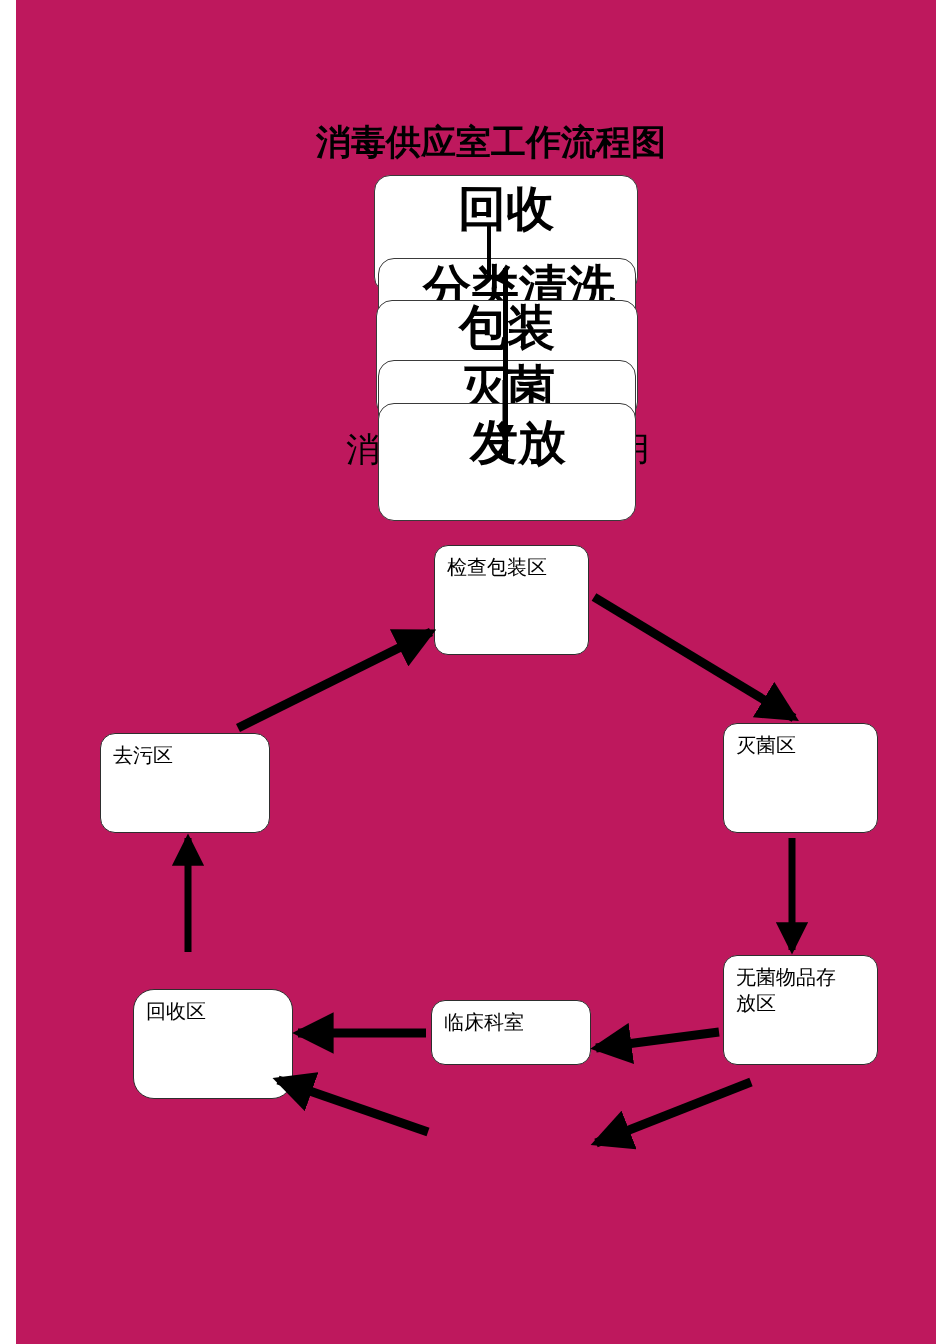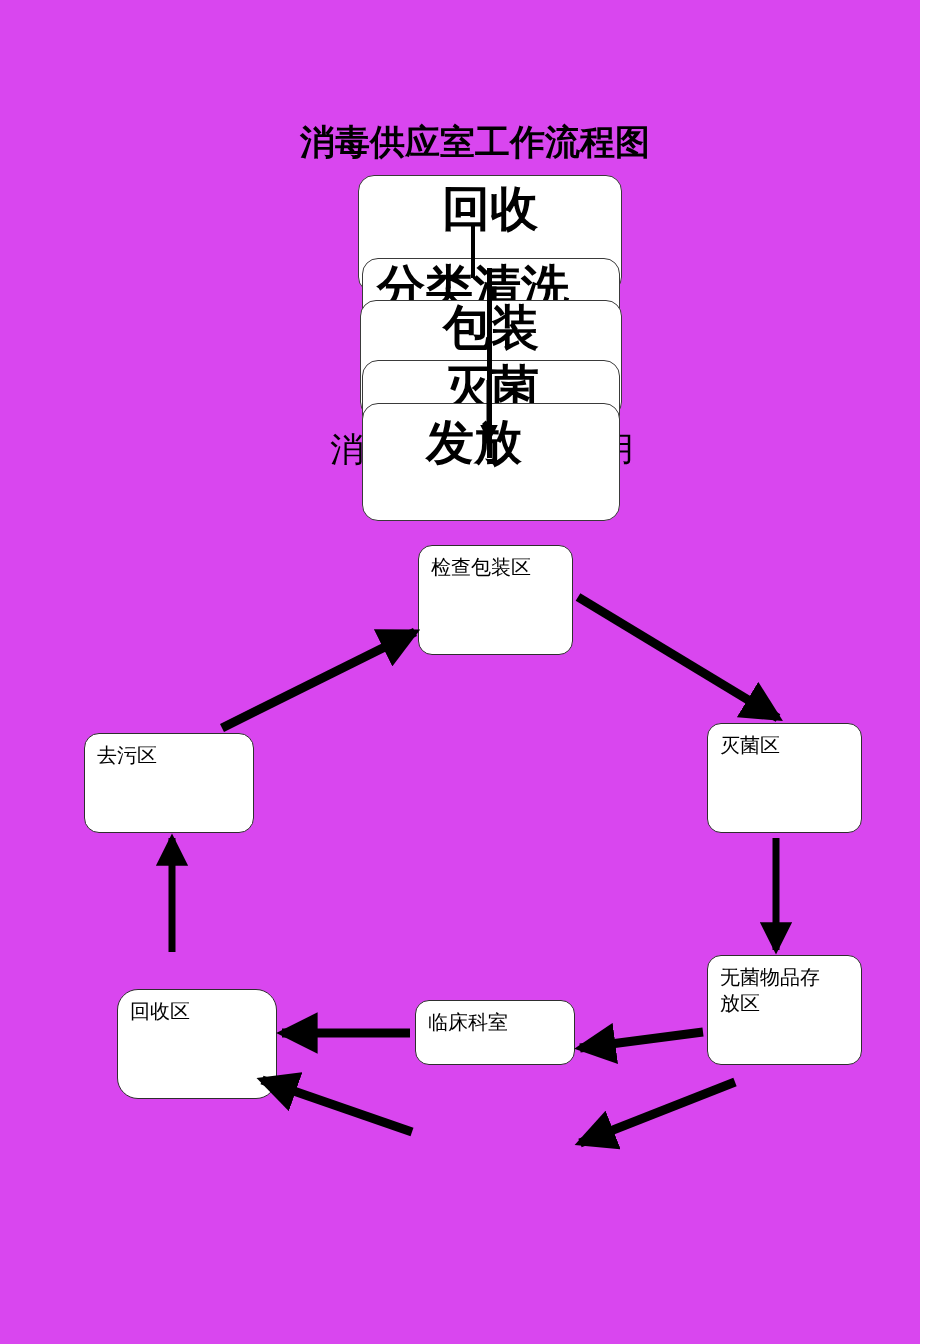--- a/index.html
+++ b/index.html
@@ -9,21 +9,22 @@
   }
   body {
     font-family: "Liberation Serif", "DejaVu Serif", serif;
     color: #000000;
   }
   #page {
     position: relative;
     width: 920px;
     height: 1344px;
     overflow: hidden;
-    background: #d946ef;
+    background: #be185d;
+    margin-left: 16px;
   }
 
   
   .doc-title {
     position: absolute;
     left: 0;
     top: 122px;
     width: 950px;
     text-align: center;
     font-family: "Liberation Serif", "DejaVu Serif", serif;
@@ -109,30 +110,30 @@
 
   <div class="doc-title">消毒供应室工作流程图</div>
 
   <div class="ghost-word" style="left:330px; top:430px;">消</div>
   <div class="ghost-word" style="left:600px; top:430px;">用</div>
 
   <div class="stack-layer" style="left:358px; top:175px; width:264px; height:118px;"></div>
   <div class="stack-label" style="left:358px; top:186px; width:264px;">回收</div>
 
   <div class="stack-layer" style="left:362px; top:258px; width:258px; height:118px;"></div>
-  <div class="stack-label" style="left:344px; top:265px; width:258px;">分类清洗</div>
+  <div class="stack-label" style="left:362px; top:265px; width:258px;padding-left:12px;">分类清洗</div>
 
   <div class="stack-layer" style="left:360px; top:300px; width:262px; height:118px;"></div>
   <div class="stack-label" style="left:360px; top:305px; width:262px;">包装</div>
 
   <div class="stack-layer" style="left:362px; top:360px; width:258px; height:118px;"></div>
   <div class="stack-label" style="left:362px; top:365px; width:258px;">灭菌</div>
 
   <div class="stack-layer" style="left:362px; top:403px; width:258px; height:118px;"></div>
-  <div class="stack-label" style="left:345px; top:420px; width:258px;">发放</div>
+  <div class="stack-label" style="left:373px; top:420px; width:258px;">发放</div>
 
   <div class="stack-connector" style="left:471px; top:224px; width:4px; height:54px;"></div>
   <div class="stack-connector" style="left:487px; top:268px; width:5px; height:190px;"></div>
 
   <div class="node" style="left:418px; top:545px; width:155px; height:110px;">
     <span class="node-text">检查包装区</span>
   </div>
 
   <div class="node" style="left:707px; top:955px; width:155px; height:110px;">
     <span class="node-text" style="white-space: pre-line;">无菌物品存

